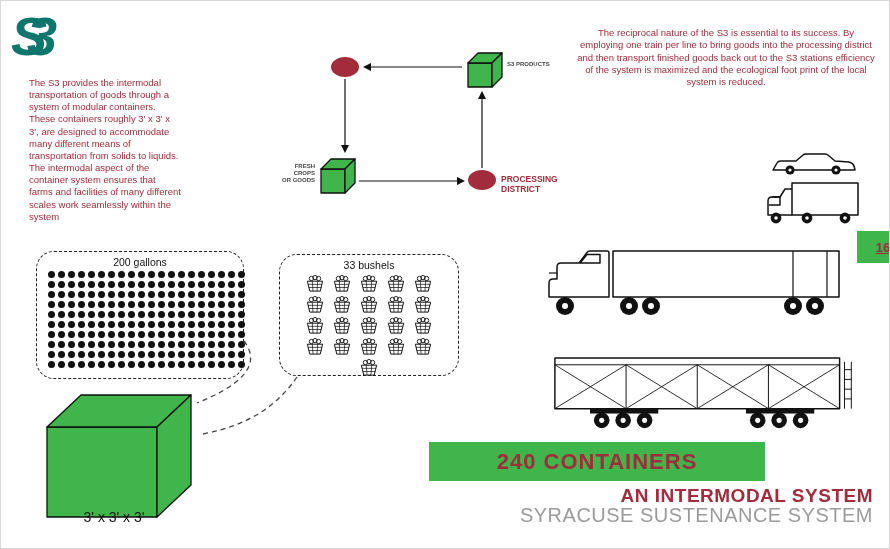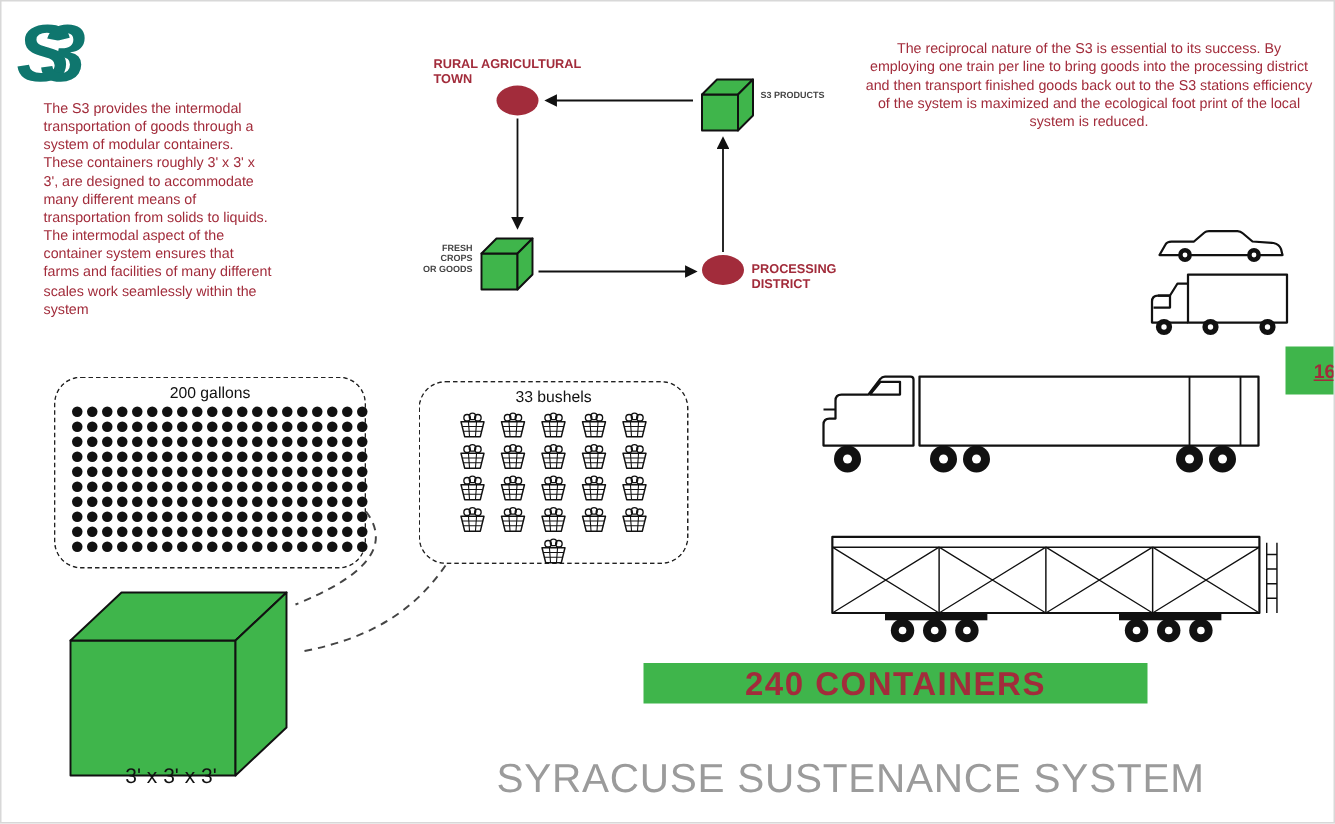--- a/index.html
+++ b/index.html
@@ -9,21 +9,21 @@
   }
   *{margin:0;padding:0;box-sizing:border-box;}
   body{background:#e8e8e8;font-family:"Liberation Sans",sans-serif;}
   .canvas{position:relative;width:890px;height:549px;background:#ffffff;overflow:hidden;border:1px solid #d8d8d8;}
 
   
   .logo{position:absolute;left:10px;top:4px;font-weight:900;font-style:italic;font-size:54px;color:#0f766e;letter-spacing:-2px;}
   .logo .logo-3{margin-left:-18px;}
 
   
-  .intro{position:absolute;left:28px;top:66px;width:152px;color:var(--red);font-size:9.5px;line-height:1.28;}
+  .intro{position:absolute;left:28px;top:76px;width:152px;color:var(--red);font-size:9.5px;line-height:1.28;}
   .reciprocal{position:absolute;left:575px;top:26px;width:300px;color:var(--red);font-size:9.5px;line-height:1.3;text-align:center;}
 
   
   .diagram{position:absolute;left:278px;top:28px;width:310px;height:192px;}
   .diagram svg.lines{position:absolute;left:0;top:0;width:100%;height:100%;}
   .node-ellipse{position:absolute;width:28px;height:20px;border-radius:50%;background:var(--red);}
   .ellipse-rural{left:52px;top:28px;}
   .ellipse-processing{left:189px;top:141px;}
   .mini-cube{position:absolute;width:40px;height:40px;}
   .cube-products{left:185px;top:20px;}
@@ -56,25 +56,25 @@
   .veh{position:absolute;}
   .veh-car{left:768px;top:150px;width:92px;height:26px;}
   .veh-boxtruck{left:760px;top:178px;width:102px;height:48px;}
   .veh-semi{left:540px;top:246px;width:320px;height:78px;}
   .veh-train{left:550px;top:352px;width:312px;height:84px;}
 
   
   .bar{position:absolute;background:var(--green);display:flex;align-items:center;justify-content:center;color:var(--red);font-weight:bold;}
   .bar-16{left:856px;top:230px;width:52px;height:32px;font-size:13px;text-decoration:underline;}
   .bar-136{left:622px;top:323px;width:236px;height:25px;font-size:20px;letter-spacing:1px;}
-  .bar-240{left:428px;top:441px;width:336px;height:27px;font-size:22px;letter-spacing:1px;}
+  .bar-240{left:428px;top:441px;width:336px;height:39px;font-size:22px;letter-spacing:1px;}
 
   
   .footer-title{position:absolute;left:520px;top:484px;width:352px;text-align:right;color:var(--red);font-weight:bold;font-size:19px;letter-spacing:.5px;}
-  .footer-subtitle{position:absolute;left:330px;top:503px;width:542px;color:var(--gray);font-size:27px;letter-spacing:.5px;}
+  .footer-subtitle{position:absolute;left:330px;top:503px;width:542px;text-align:right;color:var(--gray);font-size:20px;letter-spacing:.5px;}
 
   svg .stroke{fill:none;stroke:#111;stroke-width:1.5;stroke-linejoin:round;}
   svg .fillw{fill:#fff;stroke:#111;stroke-width:1.5;stroke-linejoin:round;}
   svg .wheel{fill:#111;stroke:none;}
   svg .hub{fill:#fff;stroke:none;}
   svg .greenface{fill:var(--green);stroke:#111;stroke-width:1.3;stroke-linejoin:round;}
 </style>
 </head>
 <body>
 
@@ -94,24 +94,20 @@
         <marker id="arr" viewBox="0 0 8 8" refX="6" refY="4" markerWidth="7" markerHeight="7" orient="auto-start-reverse">
           <path d="M0 0 L8 4 L0 8 Z" fill="#111"></path>
         </marker>
       </defs>
       <path d="M66 50 V122" fill="none" stroke="#111" stroke-width="1.2" marker-end="url(#arr)"></path>
       <path d="M80 152 H184" fill="none" stroke="#111" stroke-width="1.2" marker-end="url(#arr)"></path>
       <path d="M203 139 V64" fill="none" stroke="#111" stroke-width="1.2" marker-end="url(#arr)"></path>
       <path d="M183 38 H86" fill="none" stroke="#111" stroke-width="1.2" marker-end="url(#arr)"></path>
     </svg>
 
-    <div class="lbl-red lbl-rural">
-      <div>RURAL AGRICULTURAL</div>
-      <div>TOWN</div>
-    </div>
     <div class="node-ellipse ellipse-rural"></div>
 
     <svg class="mini-cube cube-products" viewBox="0 0 40 40">
       <path class="greenface" d="M4 14 H28 V38 H4 Z"></path>
       <path class="greenface" d="M4 14 L14 4 H38 L28 14 Z"></path>
       <path class="greenface" d="M28 14 L38 4 V28 L28 38 Z"></path>
     </svg>
     <div class="lbl-tiny lbl-products">S3 PRODUCTS</div>
 
     <svg class="mini-cube cube-crops" viewBox="0 0 40 40">
@@ -581,15 +577,16 @@
       <circle class="hub" cx="212" cy="68" r="2.6"></circle>
     <circle class="wheel" cx="234" cy="68" r="8"></circle>
       <circle class="hub" cx="234" cy="68" r="2.6"></circle>
     <circle class="wheel" cx="256" cy="68" r="8"></circle>
       <circle class="hub" cx="256" cy="68" r="2.6"></circle>
   </svg>
 
   <div class="bar bar-16">16</div>
   <div class="bar bar-240">240 CONTAINERS</div>
 
+  <div class="footer-title">AN INTERMODAL SYSTEM</div>
   <div class="footer-subtitle">SYRACUSE SUSTENANCE SYSTEM</div>
 
 </div>
 
 </body></html>

